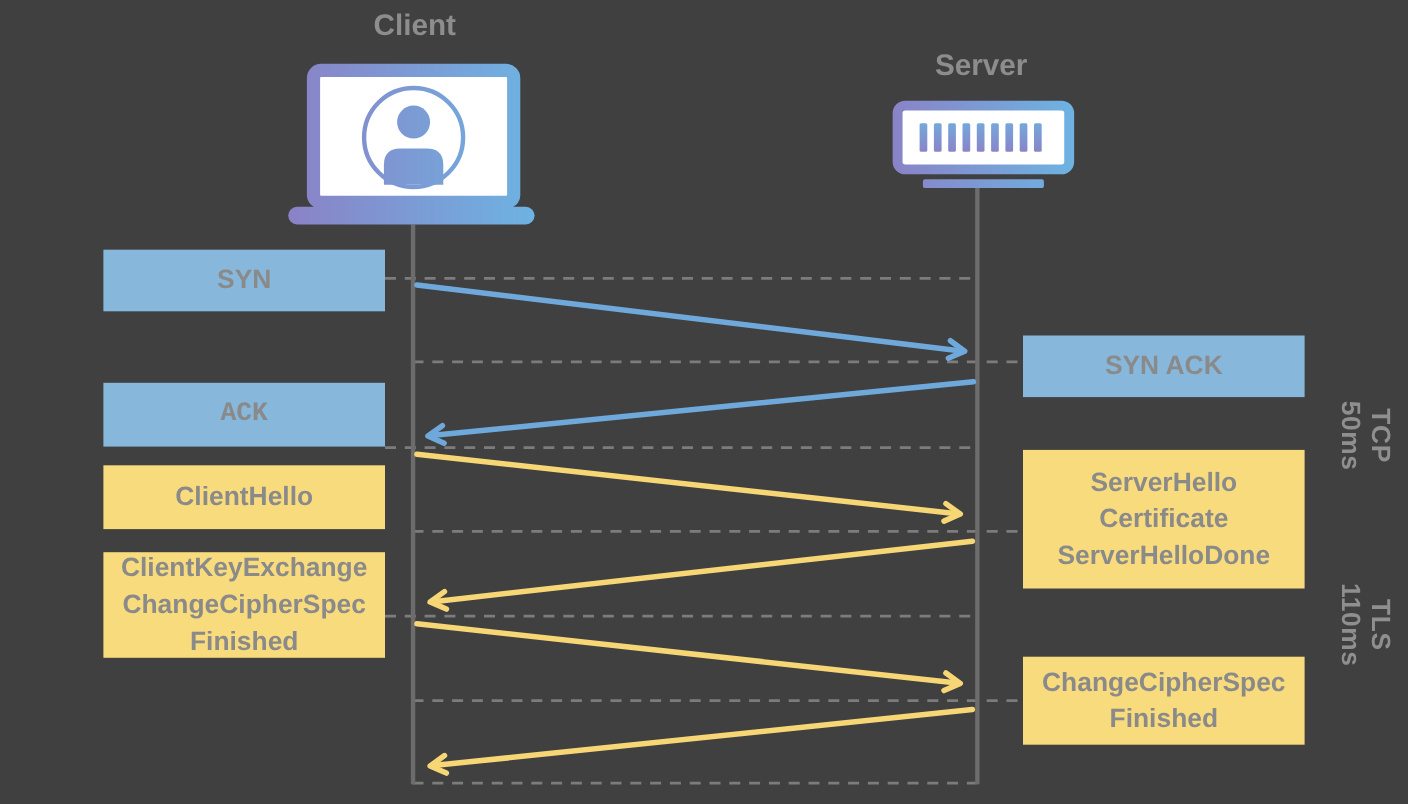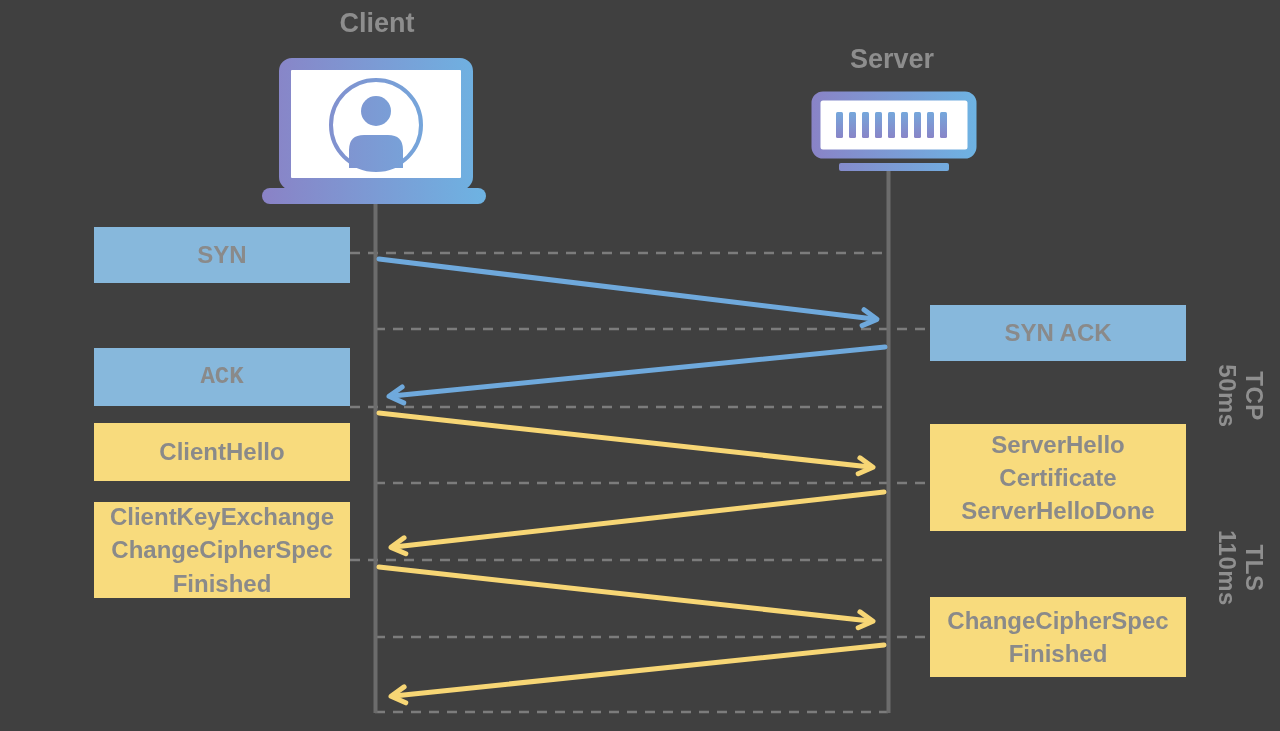--- a/index.html
+++ b/index.html
@@ -41,21 +41,21 @@
     color: #8a8a8a;
     white-space: pre-line;
     line-height: 1.38;
   }
   .msg-blue   { background: #87b8dc; }
   .msg-yellow { background: #f8db7d; }
   #box-syn         { left: 94px;  top: 227px; height: 56px; }
   #box-synack      { left: 930px; top: 305px; height: 56px; }
   #box-ack         { left: 94px;  top: 348px; height: 58px; font-family: Liberation Mono, monospace; }
   #box-clienthello { left: 94px;  top: 407px; height: 58px; margin-top: 16px; }
-  #box-serverhello { left: 930px; top: 424px; height: 107px; }
+  #box-serverhello { left: 930px; top: 409px; height: 126px; }
   #box-cke         { left: 94px;  top: 502px; height: 96px; }
   #box-ccs         { left: 930px; top: 597px; height: 80px; }
   .phase-label {
     position: absolute;
     width: 140px;
     height: 140px;
     display: flex;
     align-items: center;
     justify-content: center;
     text-align: center;

